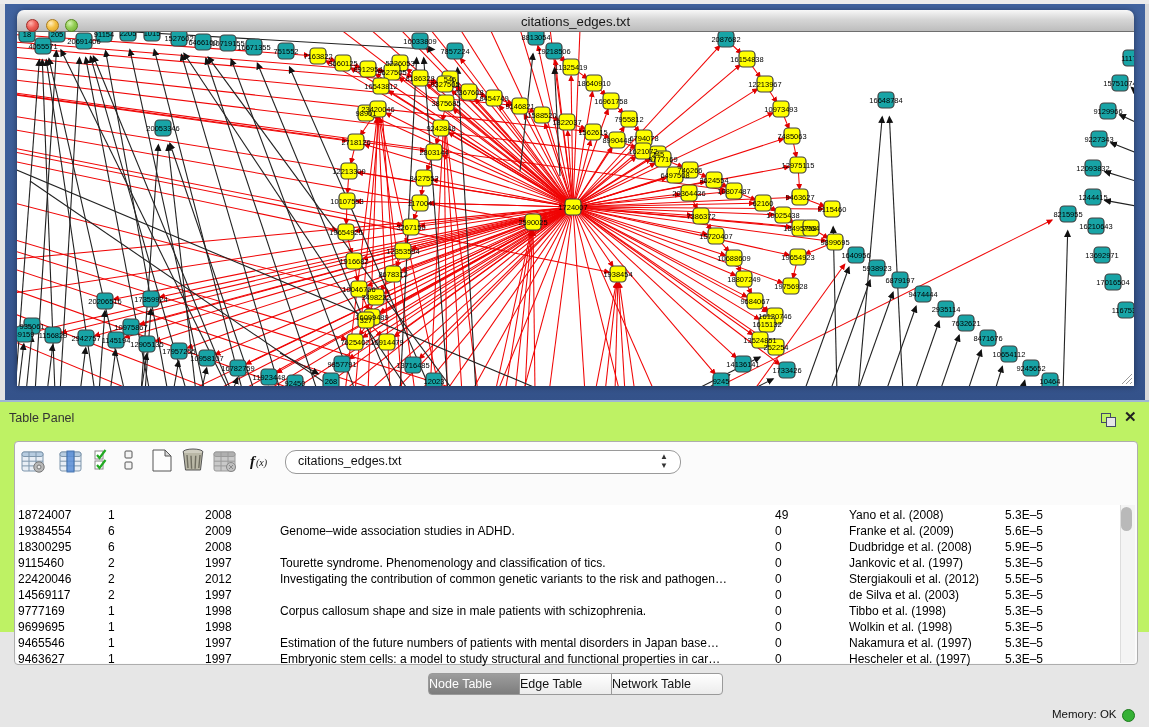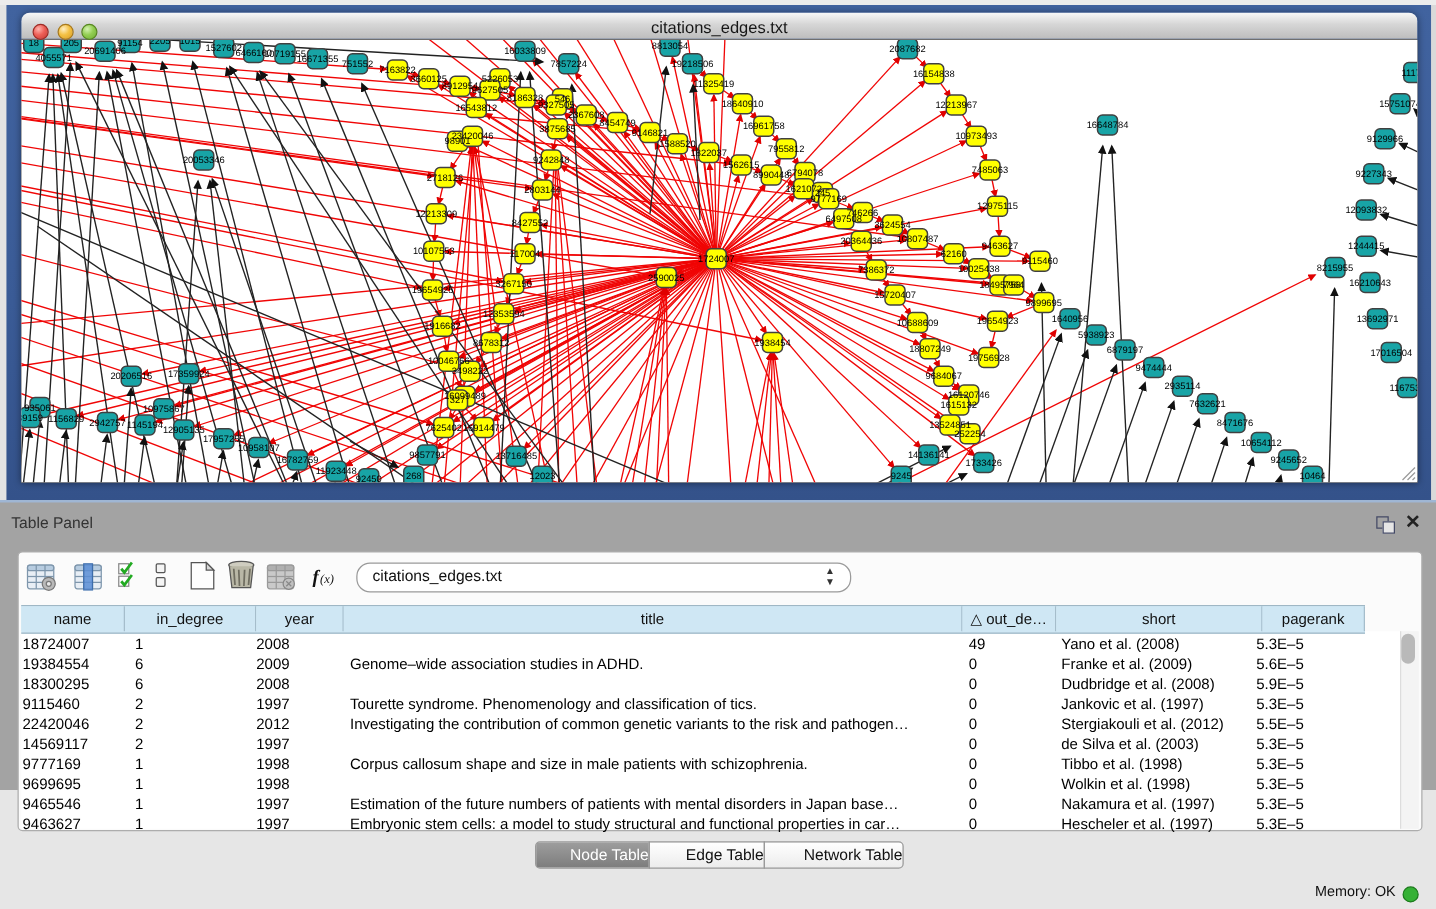--- a/index.html
+++ b/index.html
@@ -10,41 +10,41 @@
  box-shadow:0 1px 6px rgba(0,0,0,.45)}
 .titlebar{position:absolute;left:0;top:0;width:100%;height:21px;border-radius:7px 7px 0 0;
  background:linear-gradient(180deg,#f8f8f8 0%,#d6d6d6 45%,#bdbdbd 100%);
  border-bottom:1px solid #6f6f6f}
 .title{position:absolute;left:0;right:0;top:3.5px;text-align:center;font-size:13.2px;color:#161616}
 .tl{position:absolute;top:9px;width:11px;height:11px;border-radius:50%}
 .tl.red{left:9px;background:radial-gradient(circle at 35% 30%,#ffb4ad,#ee6058 45%,#c33b33);border:1px solid #9e2a24}
 .tl.yel{left:29px;background:radial-gradient(circle at 35% 30%,#ffeec2,#f4c143 45%,#d79d2a);border:1px solid #a8791d}
 .tl.grn{left:48px;background:radial-gradient(circle at 35% 30%,#d5f3b2,#93ce53 45%,#6fae34);border:1px solid #57871f}
 .canvas{position:absolute;left:0;top:22px;width:1117px;height:354px;background:#fff;overflow:hidden;box-shadow:inset 1px 0 0 #5a5a5a,inset -1px 0 0 #5a5a5a,inset 0 -1px 0 #3a3a3a}
-.tablepanel{position:absolute;left:0;top:400px;width:1149px;height:232px;background:#a3a3a3}
+.tablepanel{position:absolute;left:0;top:400px;width:1149px;height:232px;background:#bef264}
 .tp-top{position:absolute;left:0;top:0;width:100%;height:2px;background:#9fb6d4}
 .tp-title{position:absolute;left:9px;top:11px;font-size:12.5px;color:#333}
 .tp-x{position:absolute;left:1124px;top:8px;font-size:15px;font-weight:bold;color:#222}
 .tp-fl{position:absolute;left:1101px;top:13px;width:8px;height:8px;border:1.4px solid #444a66}
 .tp-fl2{position:absolute;left:1106px;top:17px;width:8px;height:8px;border:1.4px solid #444a66;background:#e6e6e6}
 .tbox{position:absolute;left:14px;top:41px;width:1122px;height:222px;background:#fbfbfb;
  border:1px solid #adadad;border-radius:4px}
 .dd{position:absolute;left:285px;top:50px;width:394px;height:22px;background:#fff;
  border:1px solid #9a9a9a;border-radius:11px;font-size:12.5px;color:#111}
 .dd span{position:absolute;left:12px;top:3px}
 .thead{position:absolute;left:17px;top:84px;width:1075px;height:21px;background:#cfe7f4;
  border-top:1px solid #9fb7c5;border-bottom:1px solid #9fb7c5}
 .hc{position:absolute;top:0;height:20px;border-right:1px solid #a5bdcb;text-align:center;
  font-size:12px;color:#111;line-height:20px;background:#cfe7f4}
 .tr{position:absolute;left:17px;width:1090px;height:16px;font-size:12px;color:#000}
 .tr span{position:absolute;top:1px;white-space:nowrap}
 .sb{position:absolute;left:1120px;top:105px;width:14px;height:158px;background:#f4f4f4;border-left:1px solid #ddd}
 .sbt{position:absolute;left:1121px;top:107px;width:11px;height:24px;background:#b9b9b9;border-radius:6px}
 .tabs{position:absolute;left:428px;top:273px;height:21px;font-size:12.5px}
-.tab{position:absolute;top:0;height:20px;line-height:20px;text-align:right;border:1px solid #9a9a9a}
+.tab{position:absolute;top:0;height:20px;line-height:20px;text-align:left;border:1px solid #9a9a9a}
 .tab.sel{background:linear-gradient(180deg,#9d9d9d,#7d7d7d);color:#fff;border-radius:4px 0 0 4px}
 .tab.n2{background:linear-gradient(180deg,#ffffff,#ececec);color:#111}
 .tab.n3{background:linear-gradient(180deg,#ffffff,#ececec);color:#111;border-radius:0 4px 4px 0}
 .mem{position:absolute;left:1052px;top:308px;font-size:11.5px;color:#111}
 .dot{position:absolute;left:1122px;top:309px;width:11px;height:11px;border-radius:50%;
  background:#35b135;border:1px solid #1c7a1c}
 </style></head>
 <body>
 <div class="desktop"></div>
 <div class="rightstrip"></div>
@@ -718,29 +718,20 @@
         <text x="0" y="15" font-size="15" font-weight="bold">f</text>
         <text x="6" y="15" font-size="10">(x)</text>
       </g>
     </svg>
  <div class="dd">
       <span>citations_edges.txt</span>
       <span style="position:absolute;left:auto;right:12px;top:1px;font-size:8px;color:#333">▲</span>
       <span style="position:absolute;left:auto;right:12px;top:10px;font-size:8px;color:#333">▼</span>
     </div>
  <div style="position:absolute;left:17px;top:105px;width:1103px;height:158px;background:#fff"></div>
- <div class="thead">
-      <div class="hc" style="left:0px;width:82px">name</div>
-      <div class="hc" style="left:83px;width:104px">in_degree</div>
-      <div class="hc" style="left:188px;width:69px">year</div>
-      <div class="hc" style="left:258px;width:494px">title</div>
-      <div class="hc" style="left:753px;width:74px">△ out_de…</div>
-      <div class="hc" style="left:828px;width:164px">short</div>
-      <div class="hc" style="left:993px;width:81px">pagerank</div>
-    </div>
  <div class="tr" style="top:107px">
       <span style="left:1px">18724007</span>
       <span style="left:91px">1</span>
       <span style="left:188px">2008</span>
       <span style="left:758px">49</span>
       <span style="left:832px">Yano et al. (2008)</span>
       <span style="left:988px">5.3E–5</span>
     </div>
     <div class="tr" style="top:123px">
       <span style="left:1px">19384554</span>

